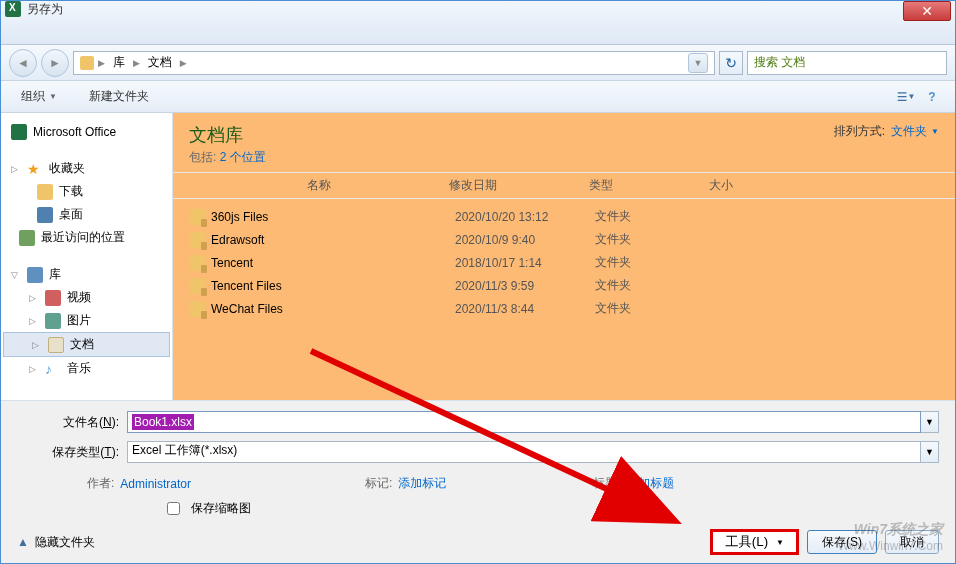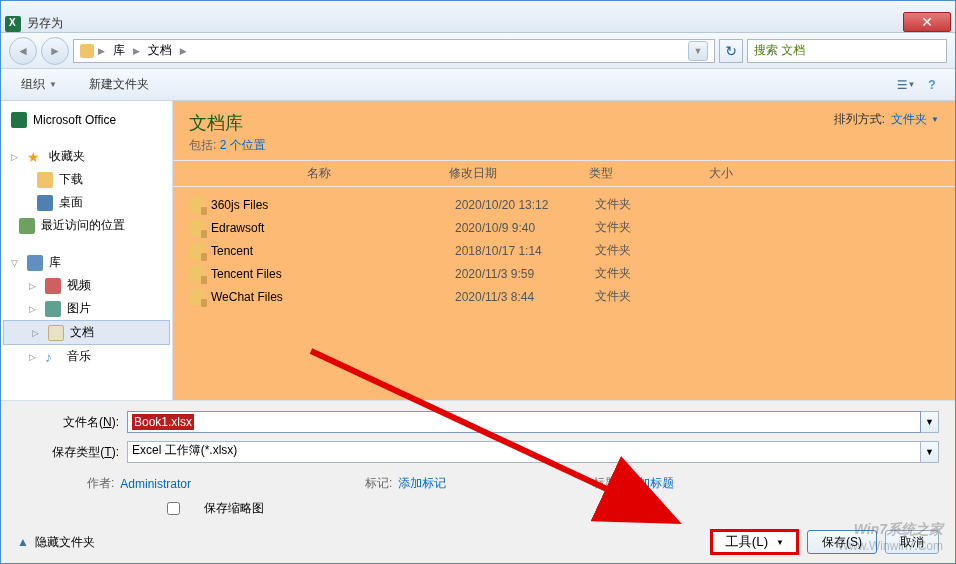--- a/index.html
+++ b/index.html
@@ -1,18 +1,18 @@
 <!DOCTYPE html>
 <html><head>
 <meta charset="utf-8">
 <style>
 * { box-sizing: border-box; margin: 0; padding: 0; }
 body { font-family: "Microsoft YaHei", "Segoe UI", Tahoma, sans-serif; font-size: 12px; background: #fff; }
 .window { width: 956px; height: 564px; border: 1px solid #4a8fd6; background: #fff; display: flex; flex-direction: column; position: relative; }
-.titlebar { height: 32px; background: linear-gradient(#f0f6fc, #dfe9f5); display: flex; align-items: flex-end; padding: 0 4px; border-bottom: 1px solid #b8c7d9; }
+.titlebar { height: 44px; background: linear-gradient(#f0f6fc, #dfe9f5); display: flex; align-items: flex-start; padding: 0 4px; border-bottom: 1px solid #b8c7d9; }
 .title-icon { width: 16px; height: 16px; background: #217346; border-radius: 2px; margin-right: 6px; position: relative; }
 .title-icon::after { content: "X"; color: #fff; font-size: 10px; font-weight: bold; position: absolute; left: 4px; top: 1px; }
 .title-text { flex: 1; color: #333; }
 .close-btn { width: 48px; height: 20px; background: linear-gradient(#e67a7a, #c83c3c); border: 1px solid #a02020; border-radius: 2px; color: #fff; text-align: center; line-height: 18px; cursor: pointer; font-size: 14px; }
 .navbar { height: 36px; background: linear-gradient(#f5f9fd, #e4edf7); display: flex; align-items: center; padding: 0 8px; gap: 4px; border-bottom: 1px solid #c8d4e0; }
 .navbtn { width: 28px; height: 28px; border-radius: 50%; border: 1px solid #b0c4de; background: linear-gradient(#f0f6fc, #d8e4f0); display: flex; align-items: center; justify-content: center; cursor: pointer; color: #888; }
 .navbtn.small { width: 20px; height: 20px; border-radius: 3px; font-size: 9px; }
 .addressbar { flex: 1; height: 24px; border: 1px solid #a8b8c8; background: #fff; display: flex; align-items: center; padding: 0 6px; gap: 4px; }
 .addr-icon { width: 14px; height: 14px; background: #f0c468; border-radius: 2px; }
 .addr-sep { color: #888; font-size: 9px; }
@@ -67,32 +67,32 @@
 .form-label u { text-decoration: underline; }
 .form-input { flex: 1; height: 22px; border: 1px solid #7a9ac0; background: #fff; padding: 0 4px; font-family: inherit; font-size: 12px; }
 .form-input.selected { background: #fff; }
 .form-input.selected::selection { background: #3399ff; color: #fff; }
 .form-select { flex: 1; height: 22px; border: 1px solid #a8b8c8; background: #fff; padding: 0 4px; font-family: inherit; font-size: 12px; }
 .dd-arrow { width: 18px; height: 22px; border: 1px solid #a8b8c8; border-left: none; background: linear-gradient(#f5f9fd, #e4edf7); display: flex; align-items: center; justify-content: center; font-size: 9px; cursor: pointer; }
 .meta-row { display: flex; align-items: center; padding: 4px 0 4px 70px; gap: 8px; }
 .meta-label { color: #666; }
 .meta-link { color: #0066cc; cursor: pointer; }
 .meta-group { display: flex; align-items: center; gap: 6px; }
-.checkbox-row { display: flex; align-items: center; padding: 4px 0 4px 150px; gap: 24px; }
+.checkbox-row { display: flex; align-items: center; padding: 4px 0 4px 150px; gap: 11px; }
 .button-row { display: flex; align-items: center; padding: 8px 0 0; }
 .hide-folders { display: flex; align-items: center; gap: 6px; cursor: pointer; }
 .btn-group { margin-left: auto; display: flex; gap: 8px; align-items: center; }
 .tools-btn { height: 26px; padding: 0 12px; border: 3px solid #e00000; background: #fff; display: flex; align-items: center; gap: 8px; cursor: pointer; font-family: inherit; }
 .action-btn { height: 24px; padding: 0 14px; border: 1px solid #8aa8c8; background: linear-gradient(#f5f9fd, #e4edf7); border-radius: 3px; cursor: pointer; font-family: inherit; font-size: 12px; }
 .action-btn.primary { border-color: #4080c0; }
 .arrow-overlay { position: absolute; pointer-events: none; z-index: 100; }
 .watermark { position: absolute; right: 12px; bottom: 10px; text-align: right; pointer-events: none; }
 .watermark .w1 { font-size: 14px; font-weight: bold; color: rgba(80,80,80,0.35); font-style: italic; }
 .watermark .w2 { font-size: 12px; color: rgba(80,80,80,0.35); }
-.sel-text { background: #b91c1c; color: #fff; padding: 1px 2px; }
+.sel-text { background: #a21caf; color: #fff; padding: 1px 2px; }
 </style>
 </head>
 <body>
 
 <div class="window">
 
   <div class="titlebar">
     <span class="title-icon"></span>
     <span class="title-text">另存为</span>
     <div class="close-btn">✕</div>

